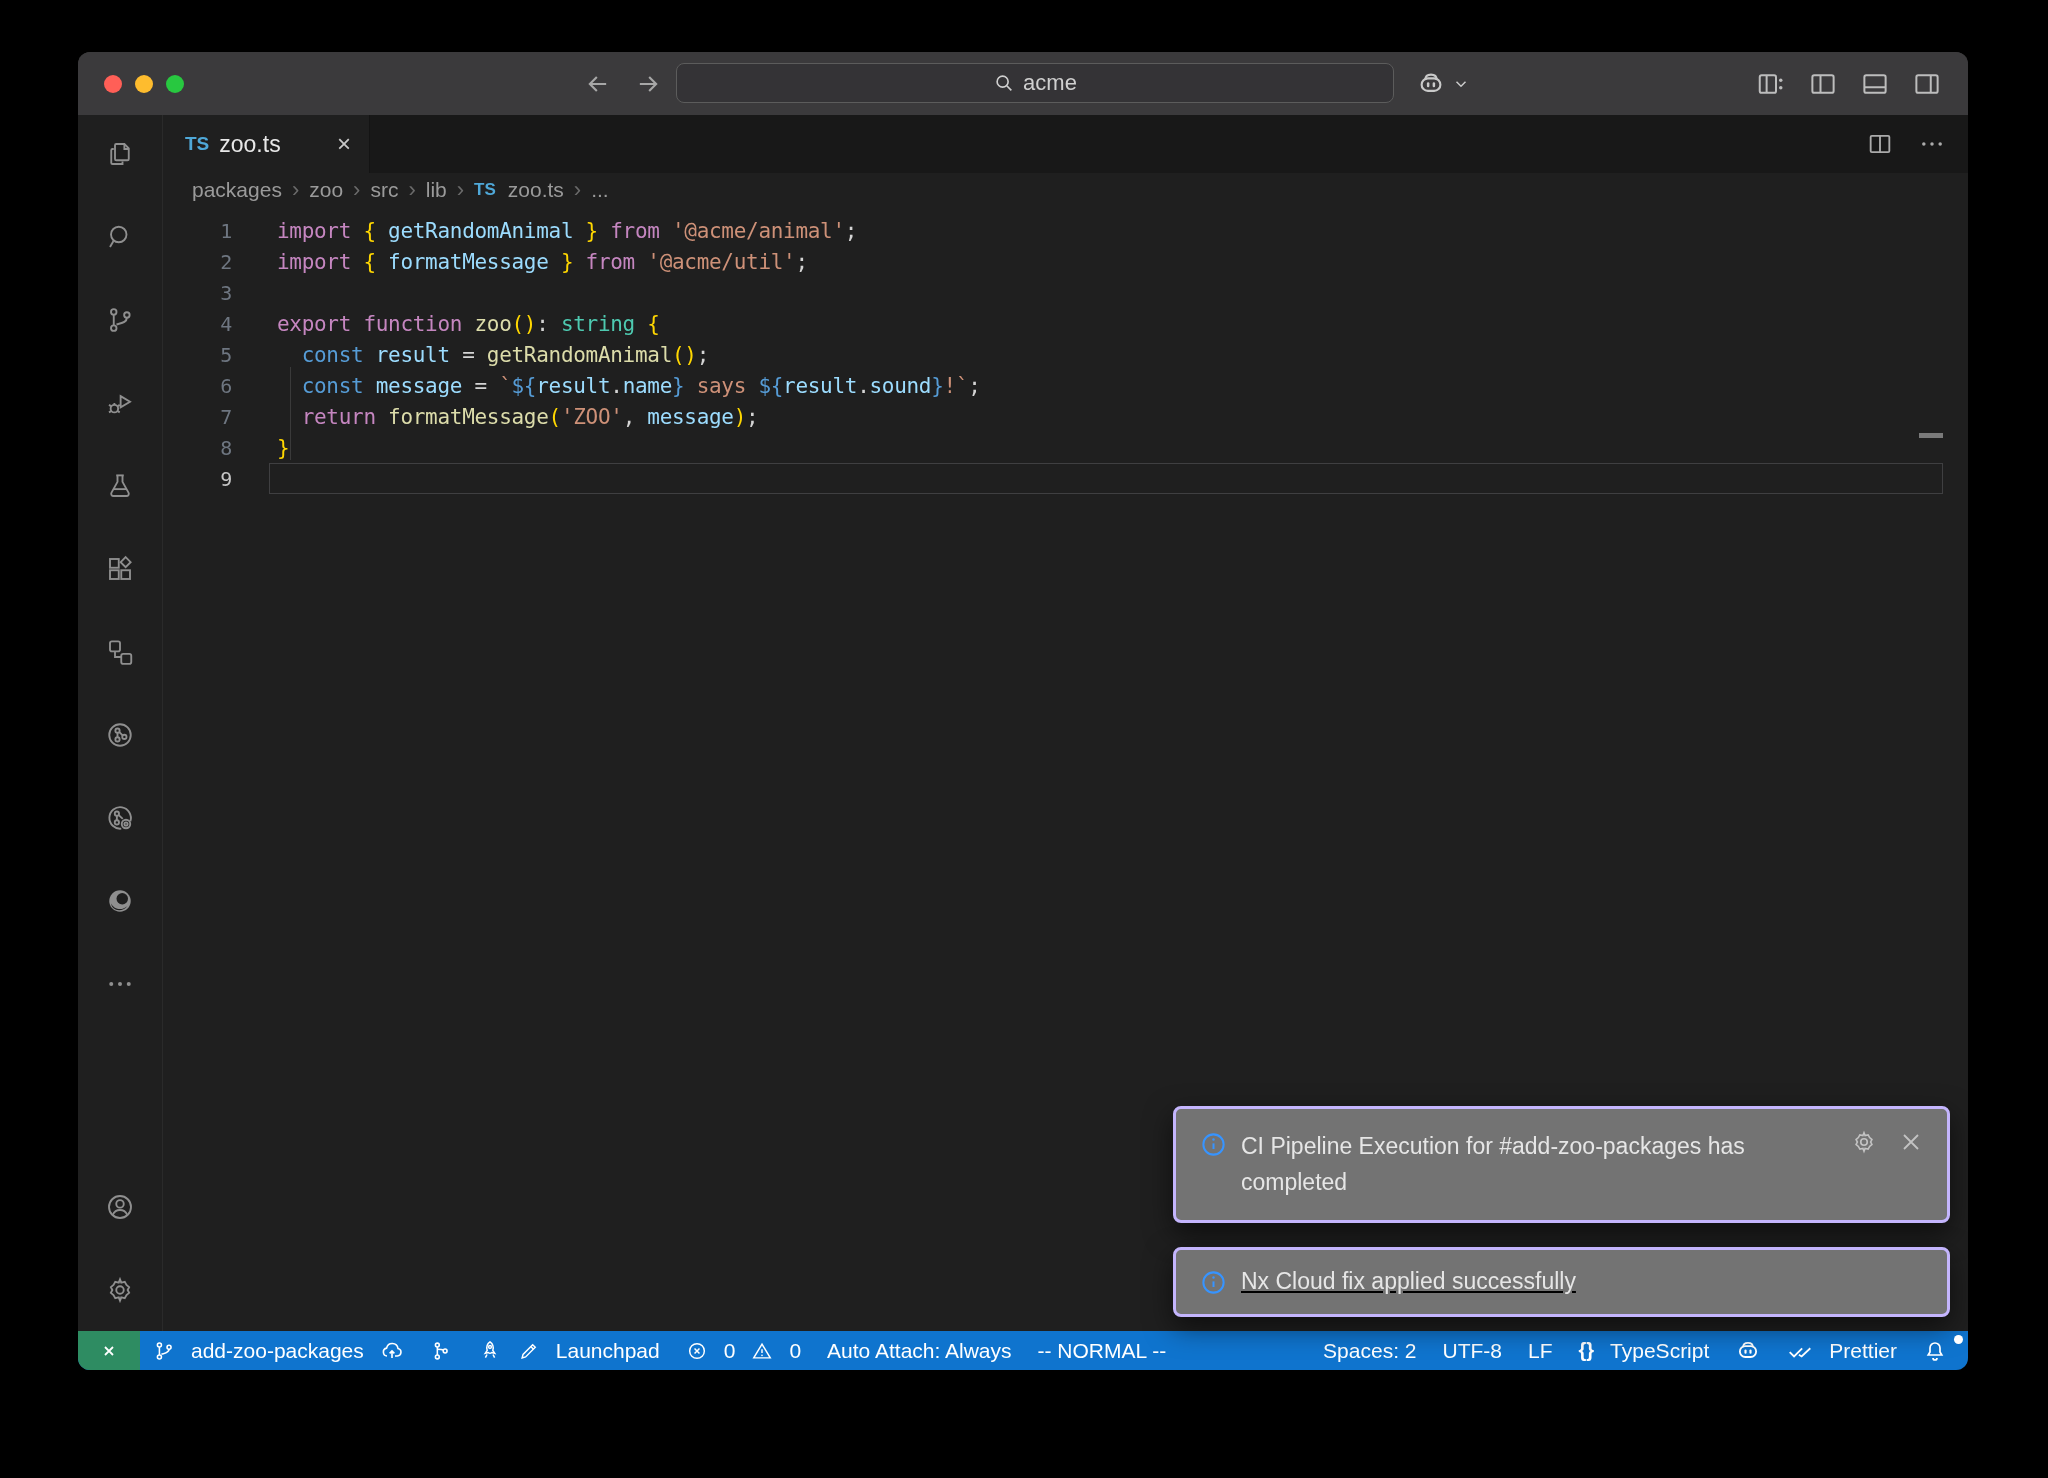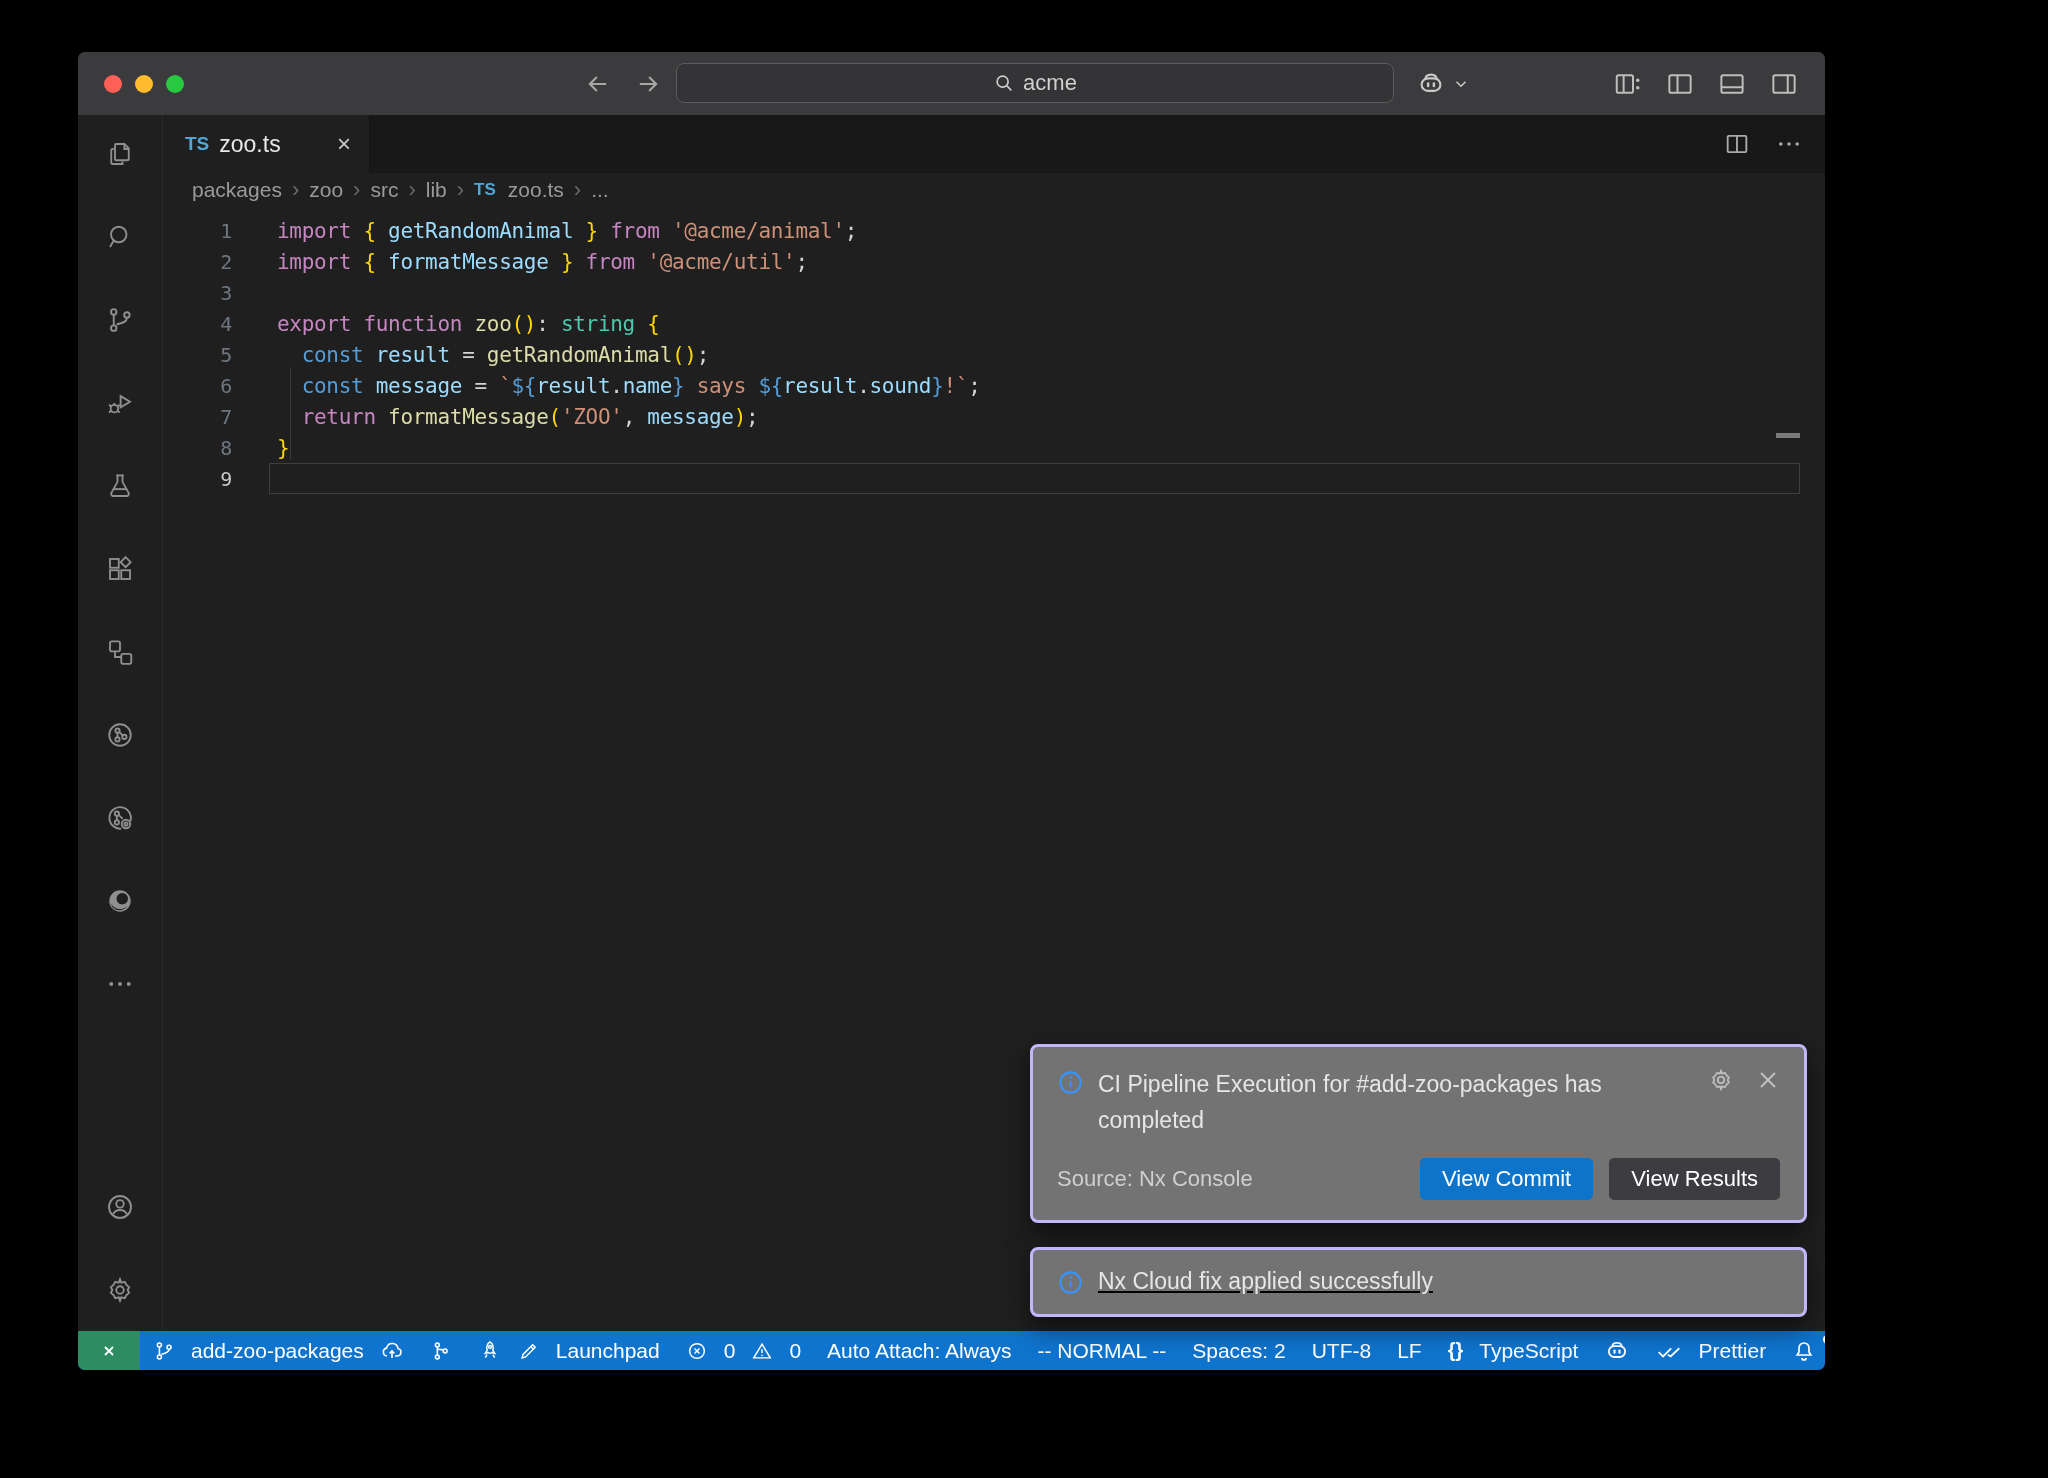--- a/index.html
+++ b/index.html
@@ -1,20 +1,20 @@
 <!DOCTYPE html>
 <html><head>
 <meta charset="utf-8">
 <style>
   * { margin:0; padding:0; box-sizing:border-box; }
   html,body { width:2048px; height:1478px; background:#000; font-family:"Liberation Sans", sans-serif; }
   .canvas { position:relative; width:2048px; height:1478px; background:#000; overflow:hidden; }
 
-  .window { position:absolute; left:78px; top:52px; width:1747px; height:1318px;
-    background:#1F1F1F; border-radius:7px; overflow:hidden; display:flex; flex-direction:column;
+  .window { position:absolute; left:78px; top:52px; width:1890px; height:1318px;
+    background:#1F1F1F; border-radius:12px; overflow:hidden; display:flex; flex-direction:column;
     box-shadow:0 24px 70px rgba(0,0,0,.7), inset 0 1px 0 rgba(255,255,255,.09); }
 
   
   .titlebar { position:relative; height:63px; background:#3B3A3C; flex:none; }
   .traffic { position:absolute; left:26px; top:0; height:63px; display:flex; align-items:center; gap:13px; }
   .tl { width:18px; height:18px; border-radius:50%; }
   .tl.close { background:#FF5F57; } .tl.min { background:#FEBC2E; } .tl.max { background:#28C840; }
   .navarrows { position:absolute; left:506px; top:0; height:63px; display:flex; align-items:center; gap:22px; color:#A7A7A7; }
   .searchbox { position:absolute; left:598px; top:11px; width:718px; height:40px; border:1px solid #5C5C5C;
     border-radius:8px; background:#343336; display:flex; align-items:center; justify-content:center; gap:8px; color:#CFCFCF; font-size:22px; }
@@ -358,25 +358,20 @@
                   <path d="M12 3.5l1 2.6 2.8-.6 1.4 2.4 2.1 1.8-1.2 2.3 1.2 2.3-2.1 1.8-1.4 2.4-2.8-.6-1 2.6-1-2.6-2.8.6-1.4-2.4-2.1-1.8 1.2-2.3-1.2-2.3 2.1-1.8 1.4-2.4 2.8.6z"></path>
                 </svg>
               </span>
             <span class="icon">
                 <svg width="24" height="24" viewBox="0 0 24 24" fill="none" stroke="currentColor" stroke-width="1.8">
                   <path d="M5 5l14 14M19 5L5 19"></path>
                 </svg>
               </span>
           </div>
         </div>
-        <div class="foot">
-          <span class="src">Source: Nx Console</span>
-          <button class="btn primary">View Commit</button>
-          <button class="btn secondary">View Results</button>
-        </div>
       </div>
       <div class="toast small">
         <div class="trow" style="align-items:center;">
           <span class="icon info-ic" style="margin-top:0">
               <svg width="27" height="27" viewBox="0 0 24 24" fill="none" stroke="#3794FF" stroke-width="1.8">
                 <circle cx="12" cy="12" r="9"></circle>
                 <path d="M12 11v5"></path>
                 <circle cx="12" cy="7.6" r="1.1" fill="#3794FF" stroke="none"></circle>
               </svg>
             </span>

